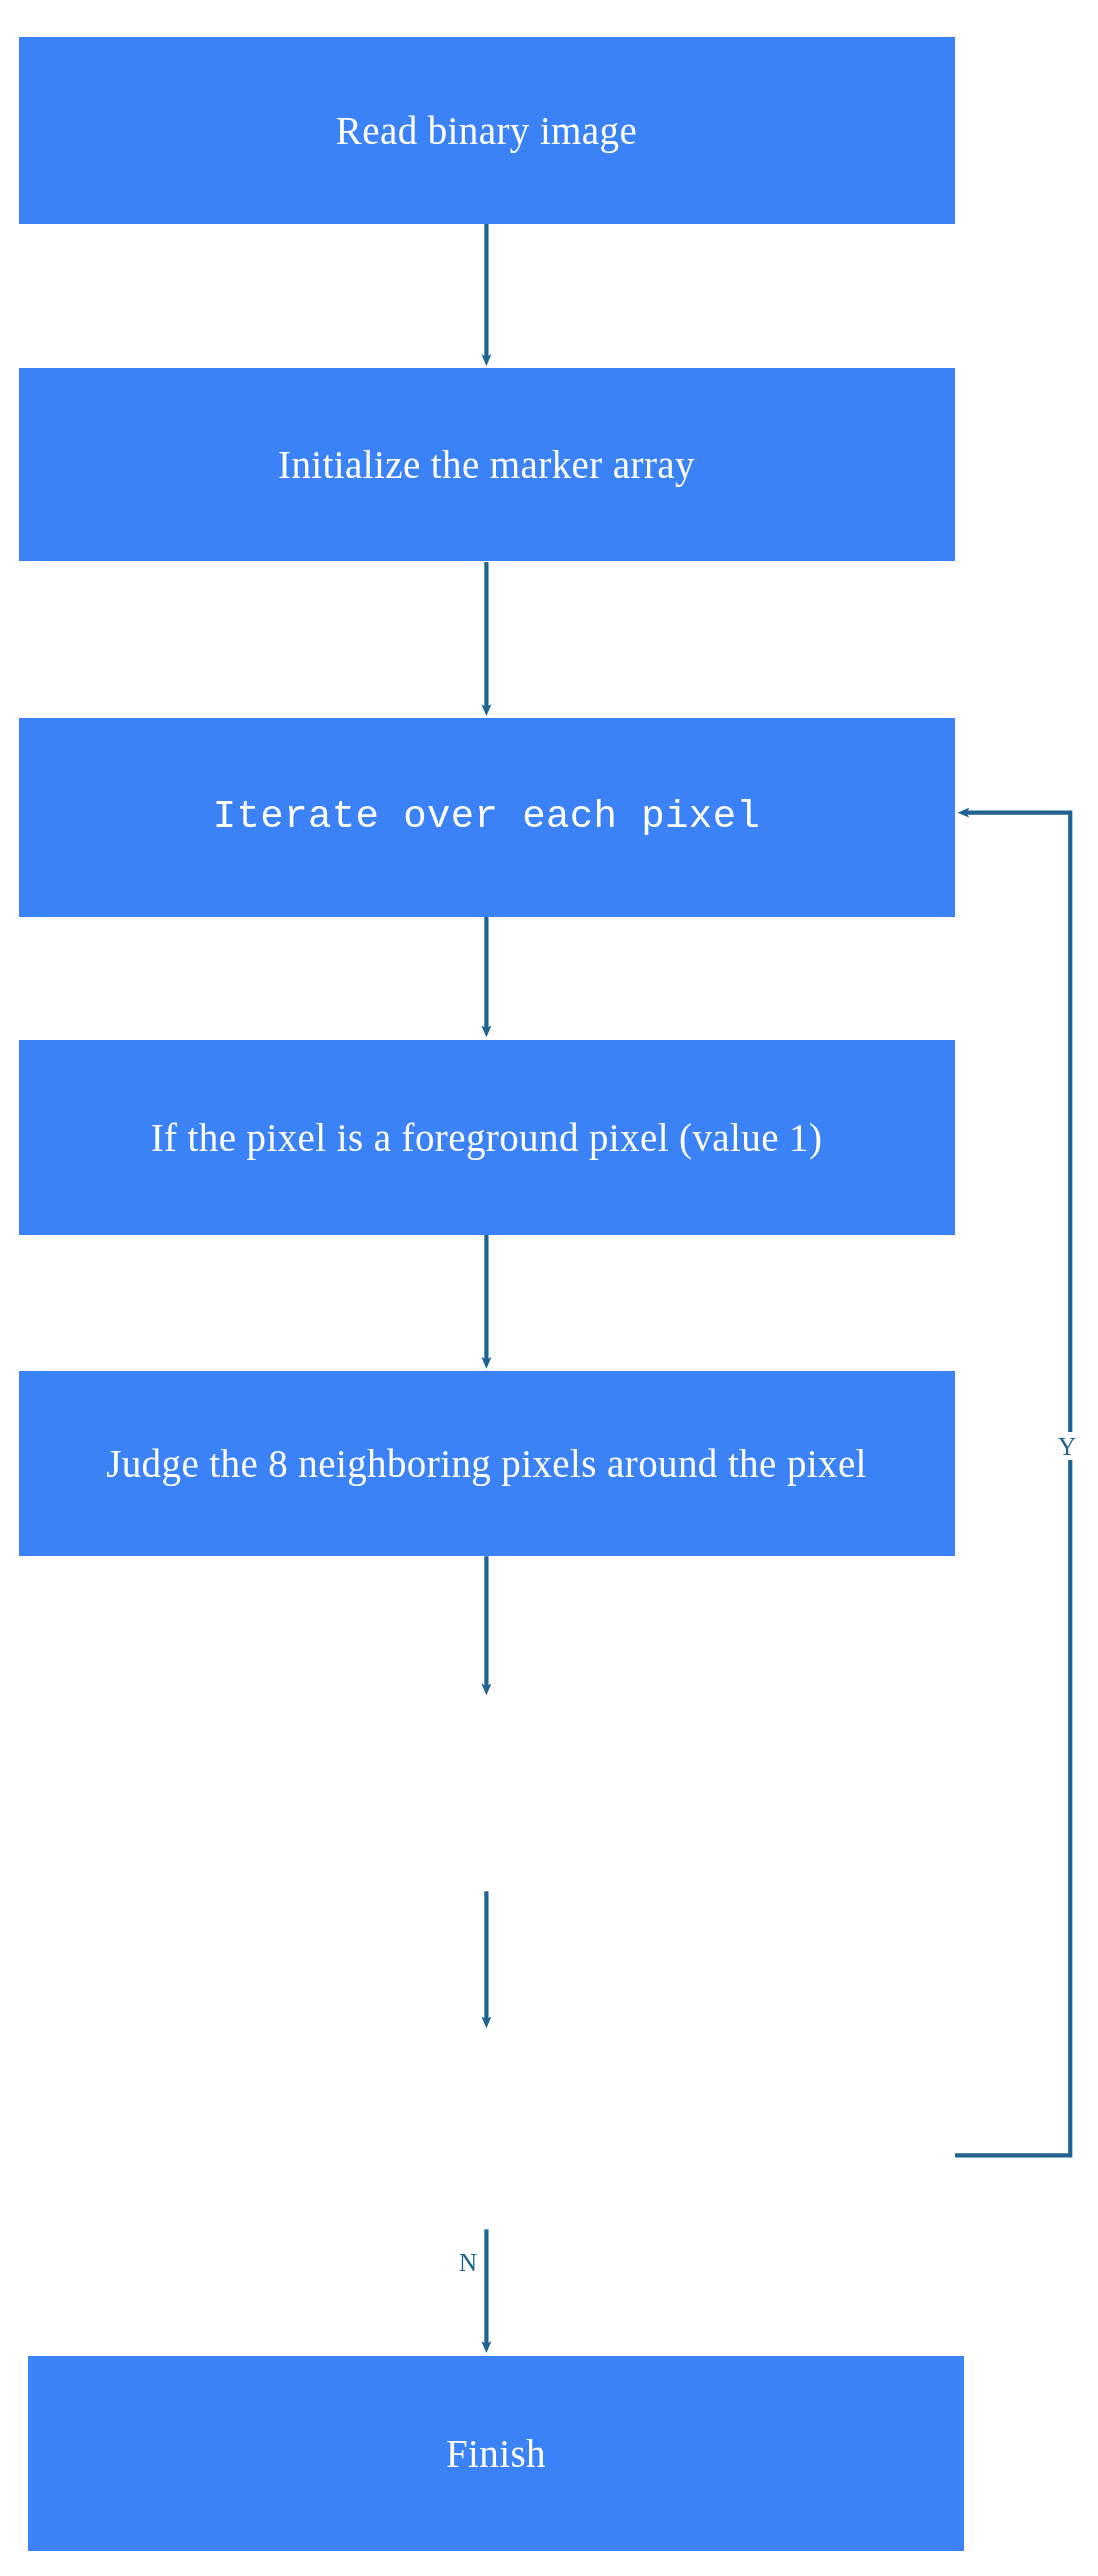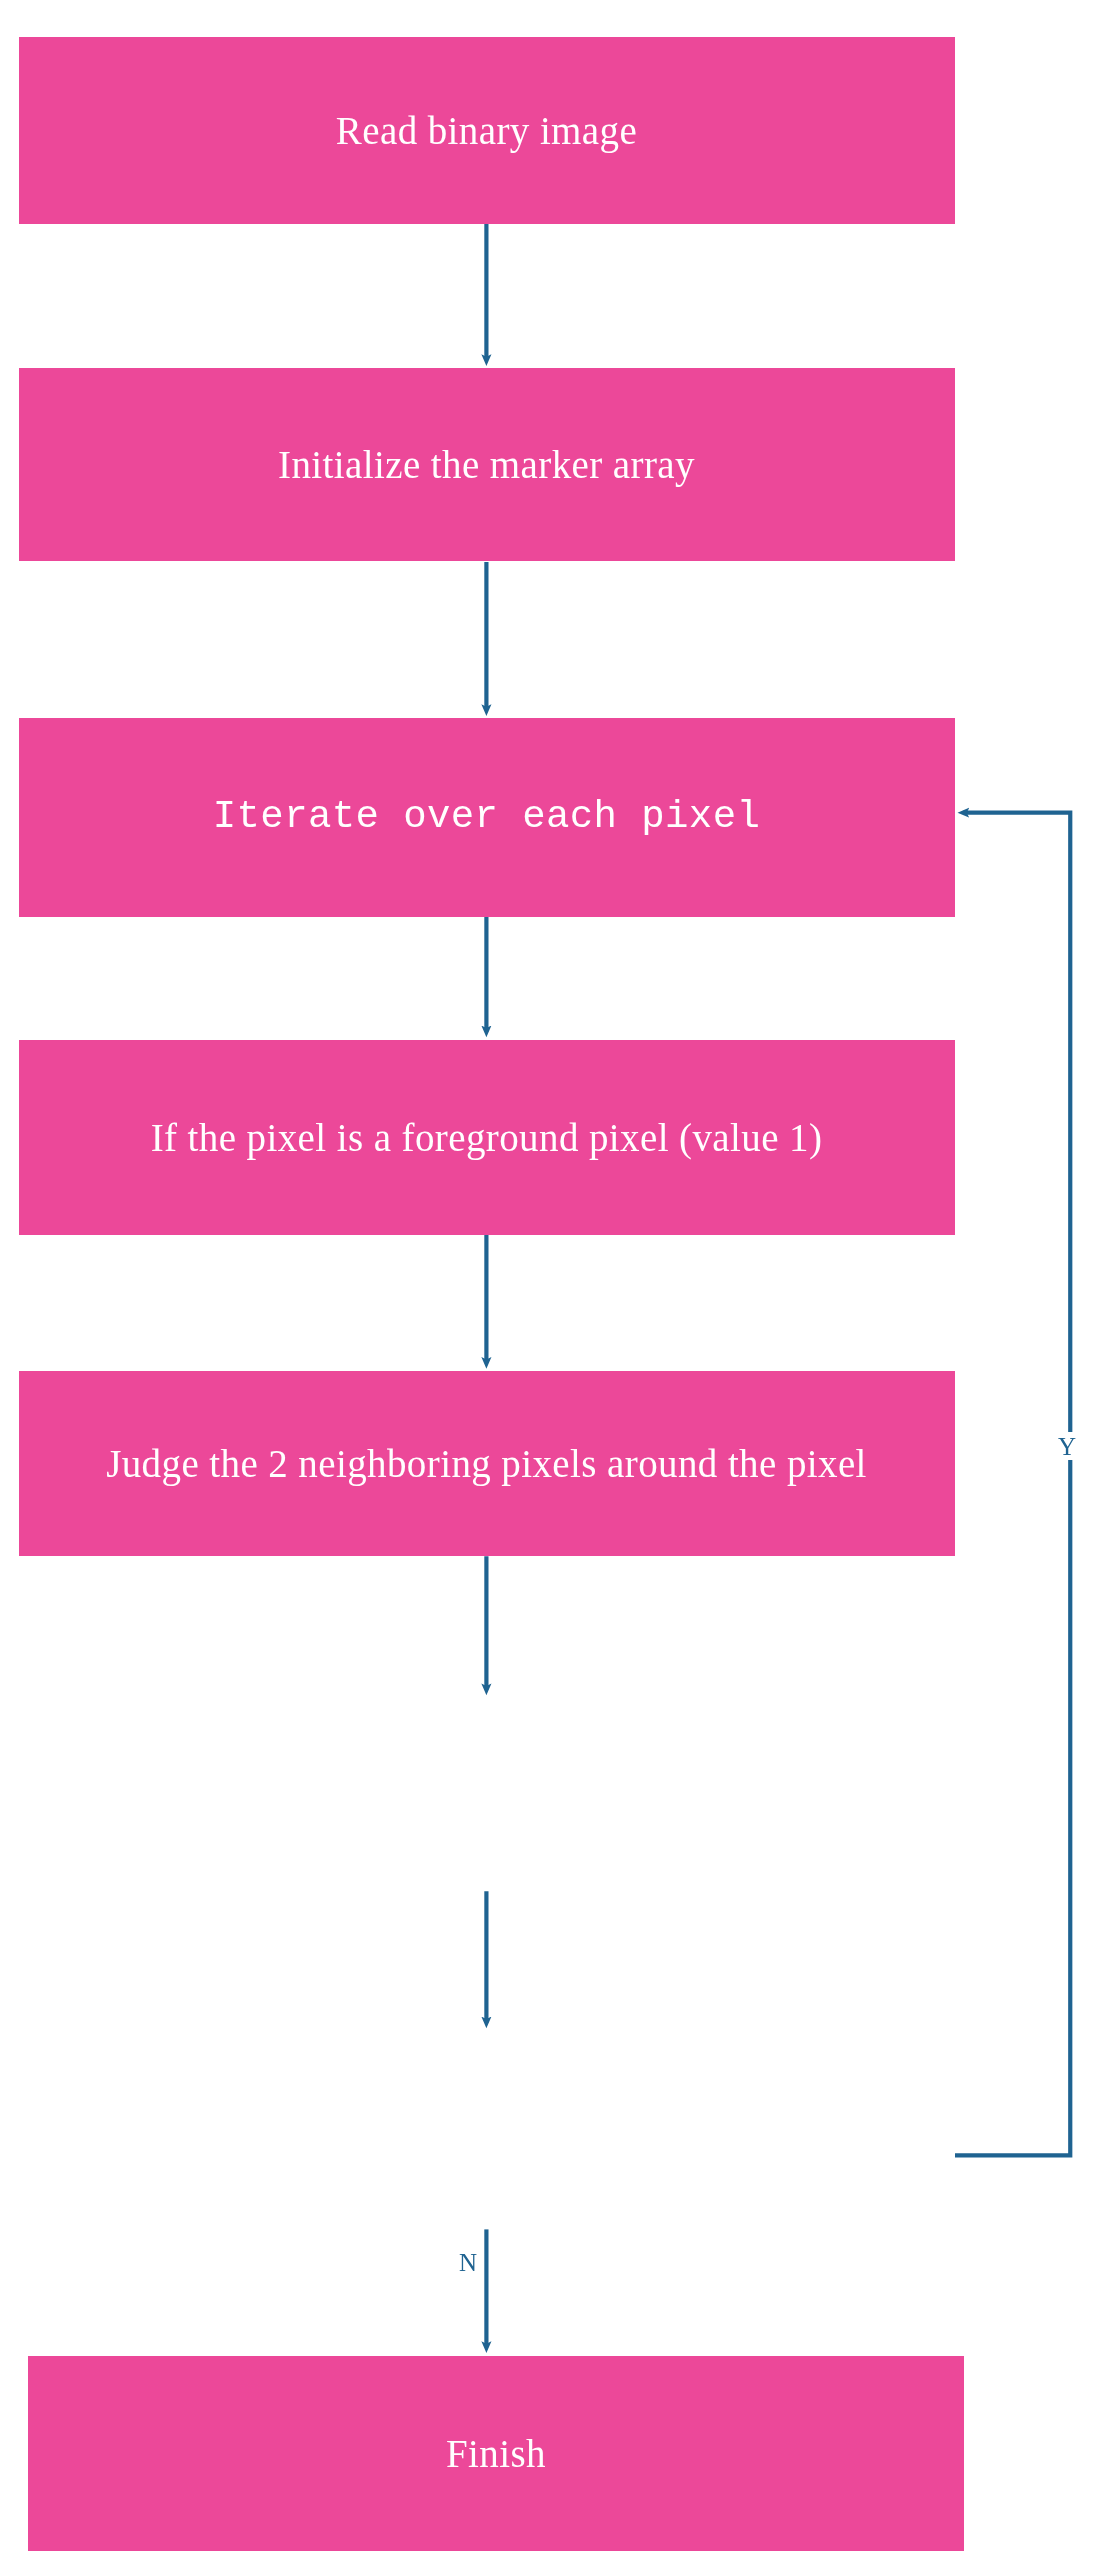--- a/index.html
+++ b/index.html
@@ -1,19 +1,19 @@
 <!DOCTYPE html>
 <html style="font-size:13.5px"><head>
 <meta charset="utf-8">
 <style>
   html,body{margin:0;padding:0;background:#ffffff;}
   body{width:1099px;height:2576px;position:relative;overflow:hidden;
        font-family:"Liberation Serif","DejaVu Serif",serif;}
   #chart{position:absolute;left:0;top:0;width:1099px;height:2576px;}
-  .node{position:absolute;background:#ec4899;display:flex;align-items:center;
+  .node{position:absolute;background:#3b82f6;display:flex;align-items:center;
         justify-content:center;text-align:center;color:#FFFFFF;
         font-family:"Liberation Serif","DejaVu Serif",serif;
         font-size:39px;line-height:1.22;letter-spacing:0.4px;
         padding:0 15px;box-sizing:border-box;}
   .node span{display:block;width:100%;}
   .edge-label{position:absolute;color:#1F6391;font-size:25px;
         font-family:"Liberation Serif","DejaVu Serif",serif;
         background:#ffffff;padding:1.7px 5px;line-height:1;}
   svg.wires{position:absolute;left:0;top:0;width:1099px;height:2576px;
         pointer-events:none;}
@@ -55,21 +55,21 @@
 
   <div class="node" style="left:18.5px;top:718px;width:936px;height:199px;font-family:Liberation Mono, monospace;">
     <span>Iterate over each pixel</span>
   </div>
 
   <div class="node" style="left:18.5px;top:1040px;width:936px;height:195px;">
     <span>If the pixel is a foreground pixel (value 1)</span>
   </div>
 
   <div class="node" style="left:18.5px;top:1371px;width:936px;height:185px;">
-    <span>Judge the 2 neighboring pixels around the pixel</span>
+    <span>Judge the 8 neighboring pixels around the pixel</span>
   </div>
 
 
 
   <div class="node" style="left:28px;top:2356px;width:936px;height:195px;justify-content:center;">
     <span>Finish</span>
   </div>
 
   <div class="edge-label" style="left:1053px;top:1432px;">Y</div>
 

